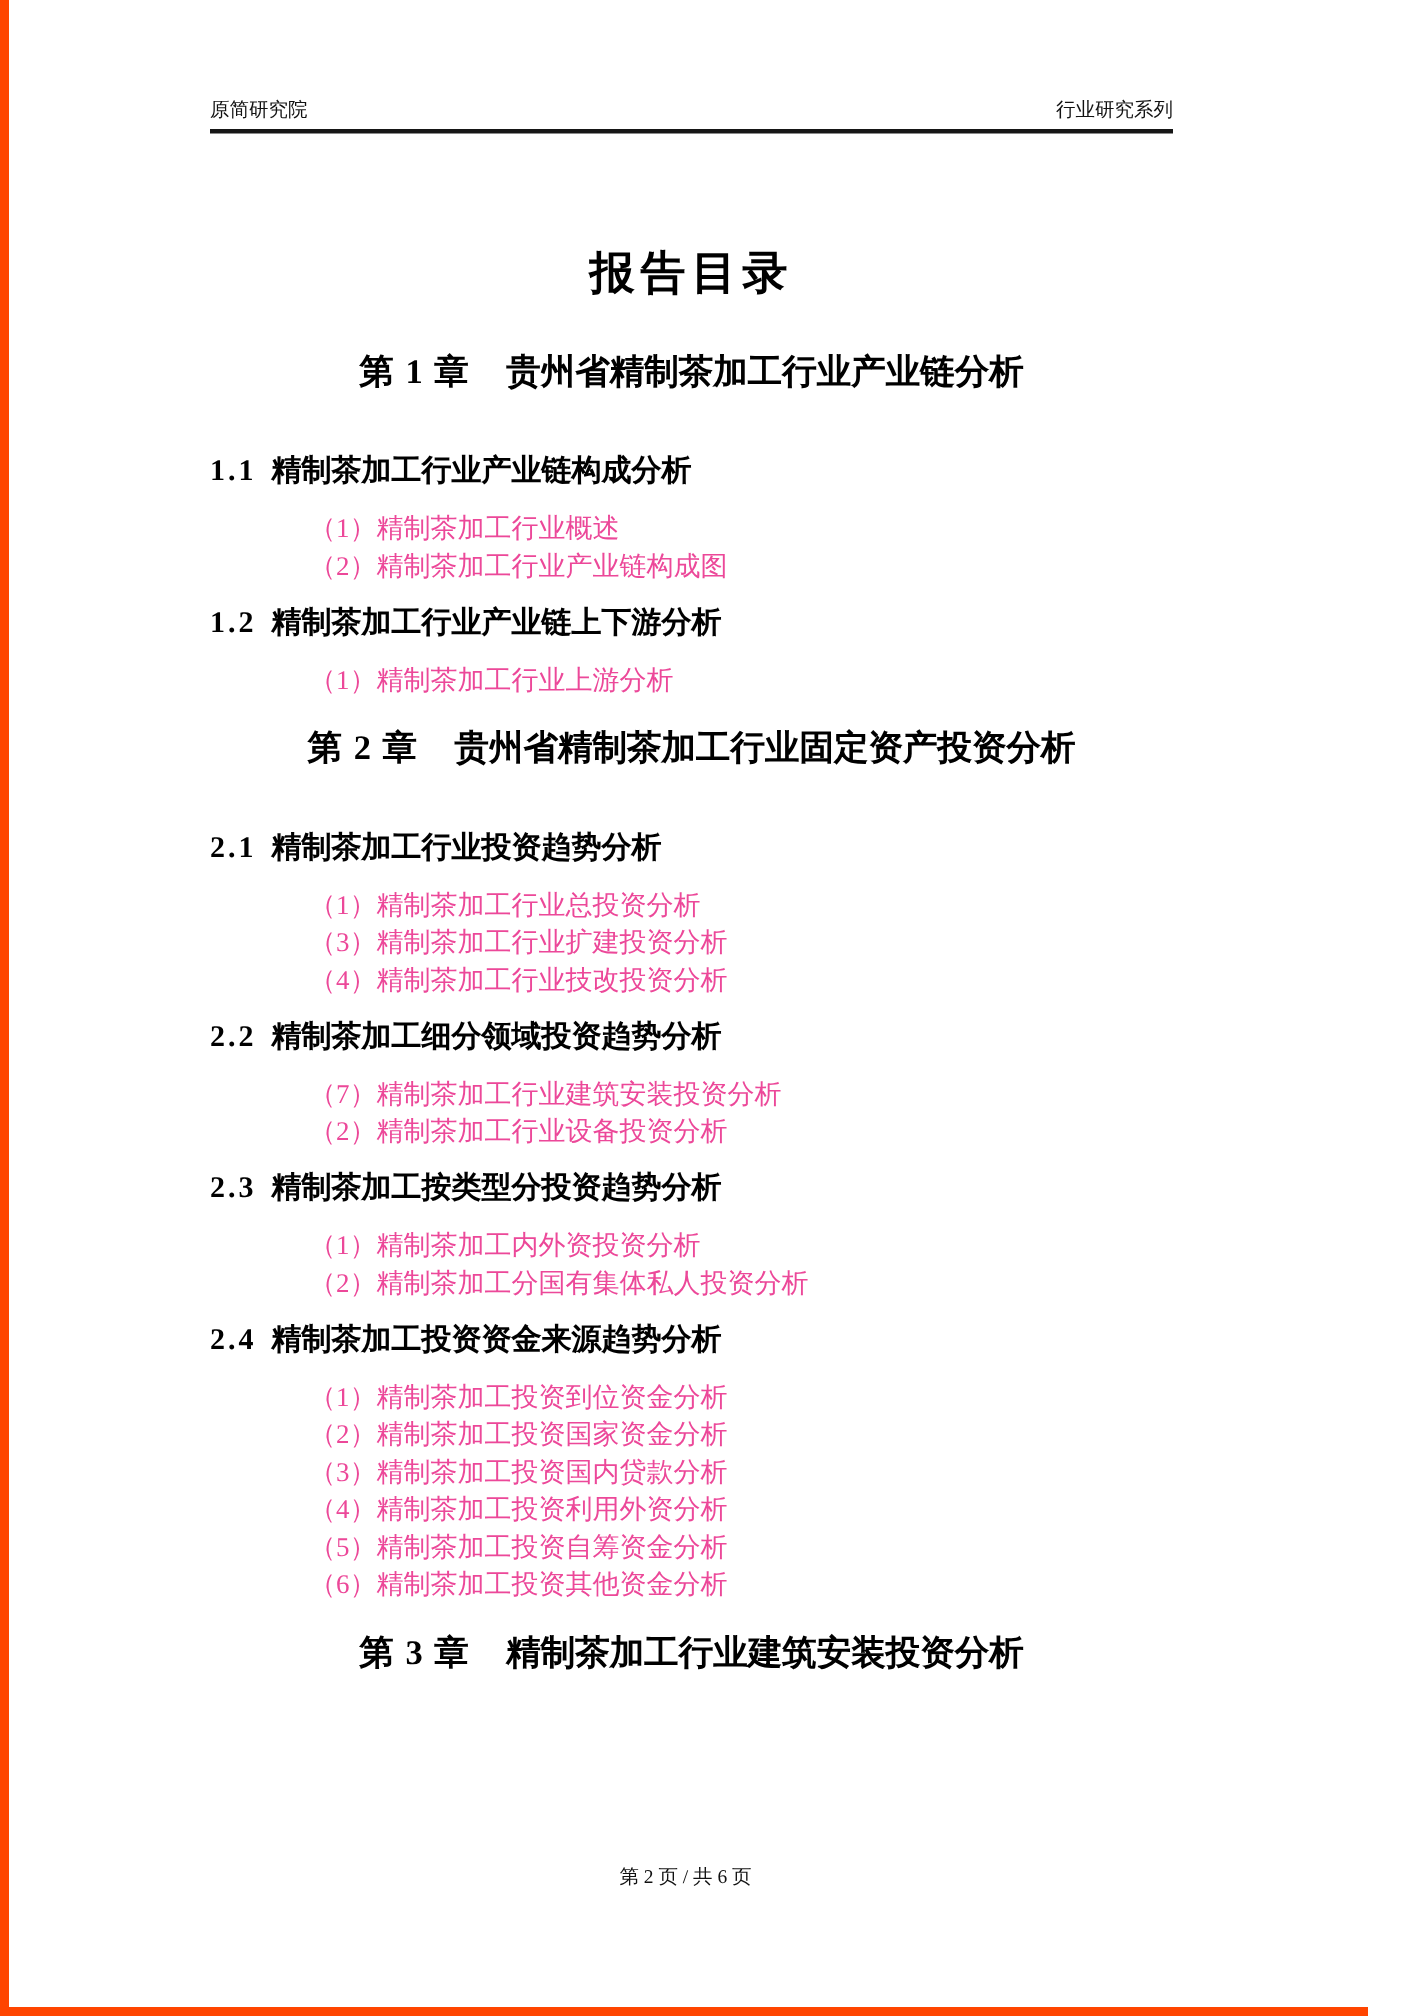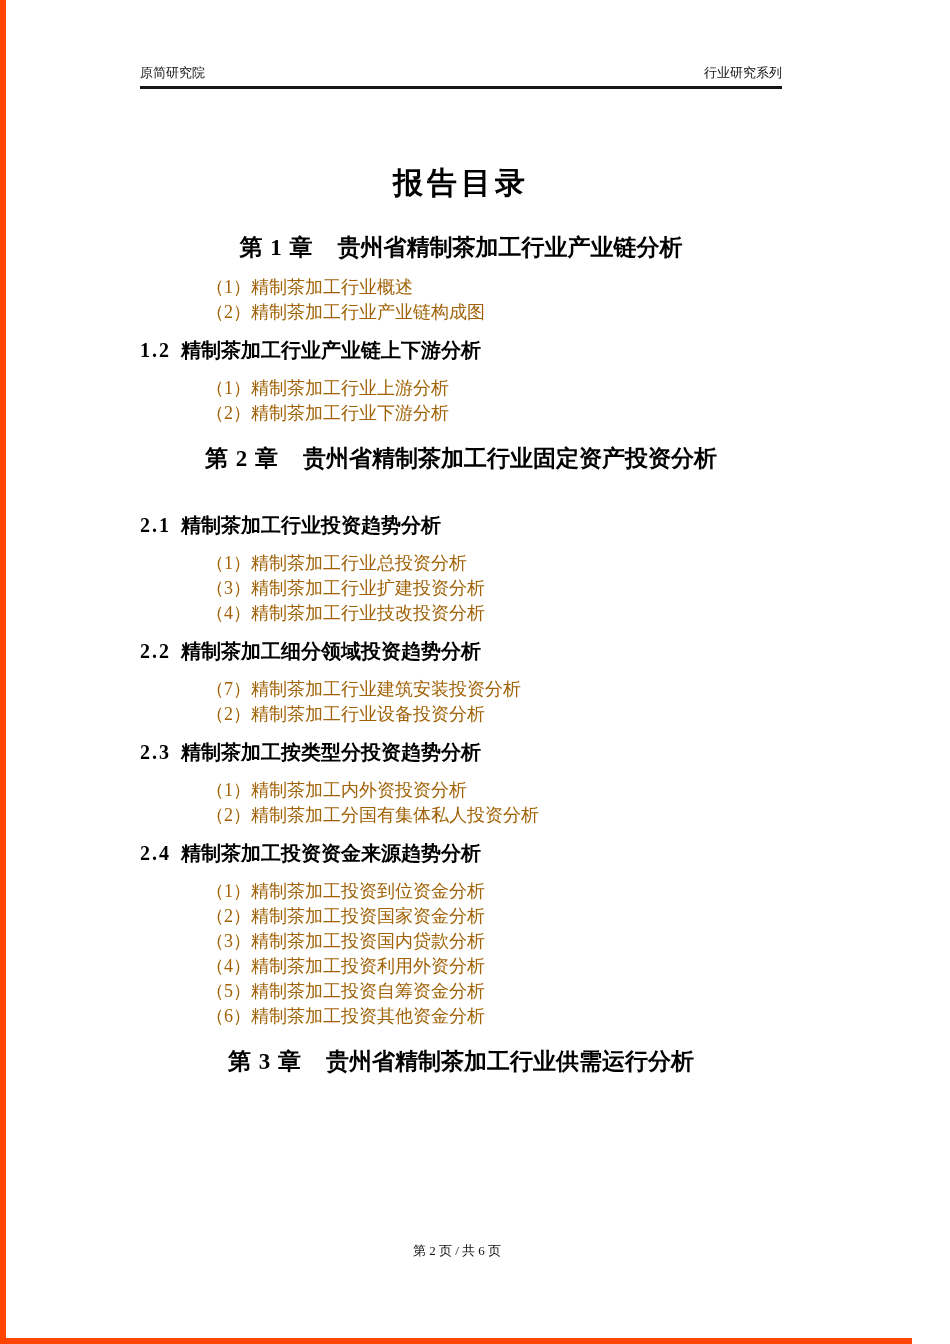--- a/index.html
+++ b/index.html
@@ -48,21 +48,21 @@
   }
   h3.section.sec-after-ch { margin-top:38px; }
   .sec-num { margin-right:10px; letter-spacing:2px; }
 
   
   ul.items {
     list-style:none;
     margin:12px 0 0 0;
     padding:0 0 0 66px;
     font-size:18px; line-height:25px;
-    color:#a16207;
+    color:#ec4899;
     font-weight:normal;
   }
 
   
   .doc-footer {
     position:absolute; left:0; right:4px; top:1243px;
     text-align:center;
     font-size:13px; line-height:16px; color:#111;
   }
 </style>
@@ -77,31 +77,33 @@
       <span>行业研究系列</span>
     </div>
     <div class="header-rule"></div>
 
     <h1 class="toc-title">报告目录</h1>
 
     <h2 class="chapter ch-first">
       <span class="ch-num">第 1 章</span><span>贵州省精制茶加工行业产业链分析</span>
     </h2>
 
+    <h3 class="section sec-after-ch">
+      <span class="sec-num">1.1</span><span>精制茶加工行业产业链构成分析</span>
+    </h3>
     <ul class="items">
       <li>（1）精制茶加工行业概述</li>
       <li>（2）精制茶加工行业产业链构成图</li>
     </ul>
 
     <h3 class="section">
       <span class="sec-num">1.2</span><span>精制茶加工行业产业链上下游分析</span>
     </h3>
     <ul class="items">
       <li>（1）精制茶加工行业上游分析</li>
-      <li>（2）精制茶加工行业下游分析</li>
     </ul>
 
     <h2 class="chapter">
       <span class="ch-num">第 2 章</span><span>贵州省精制茶加工行业固定资产投资分析</span>
     </h2>
 
     <h3 class="section sec-after-ch">
       <span class="sec-num">2.1</span><span>精制茶加工行业投资趋势分析</span>
     </h3>
     <ul class="items">
@@ -132,21 +134,21 @@
     <ul class="items">
       <li>（1）精制茶加工投资到位资金分析</li>
       <li>（2）精制茶加工投资国家资金分析</li>
       <li>（3）精制茶加工投资国内贷款分析</li>
       <li>（4）精制茶加工投资利用外资分析</li>
       <li>（5）精制茶加工投资自筹资金分析</li>
       <li>（6）精制茶加工投资其他资金分析</li>
     </ul>
 
     <h2 class="chapter">
-      <span class="ch-num">第 3 章</span><span>贵州省精制茶加工行业供需运行分析</span>
+      <span class="ch-num">第 3 章</span><span>精制茶加工行业建筑安装投资分析</span>
     </h2>
 
   </div>
 
   <div class="doc-footer">
     <span>第 2 页 / 共 6 页</span>
   </div>
 </div>
 
 </body></html>

